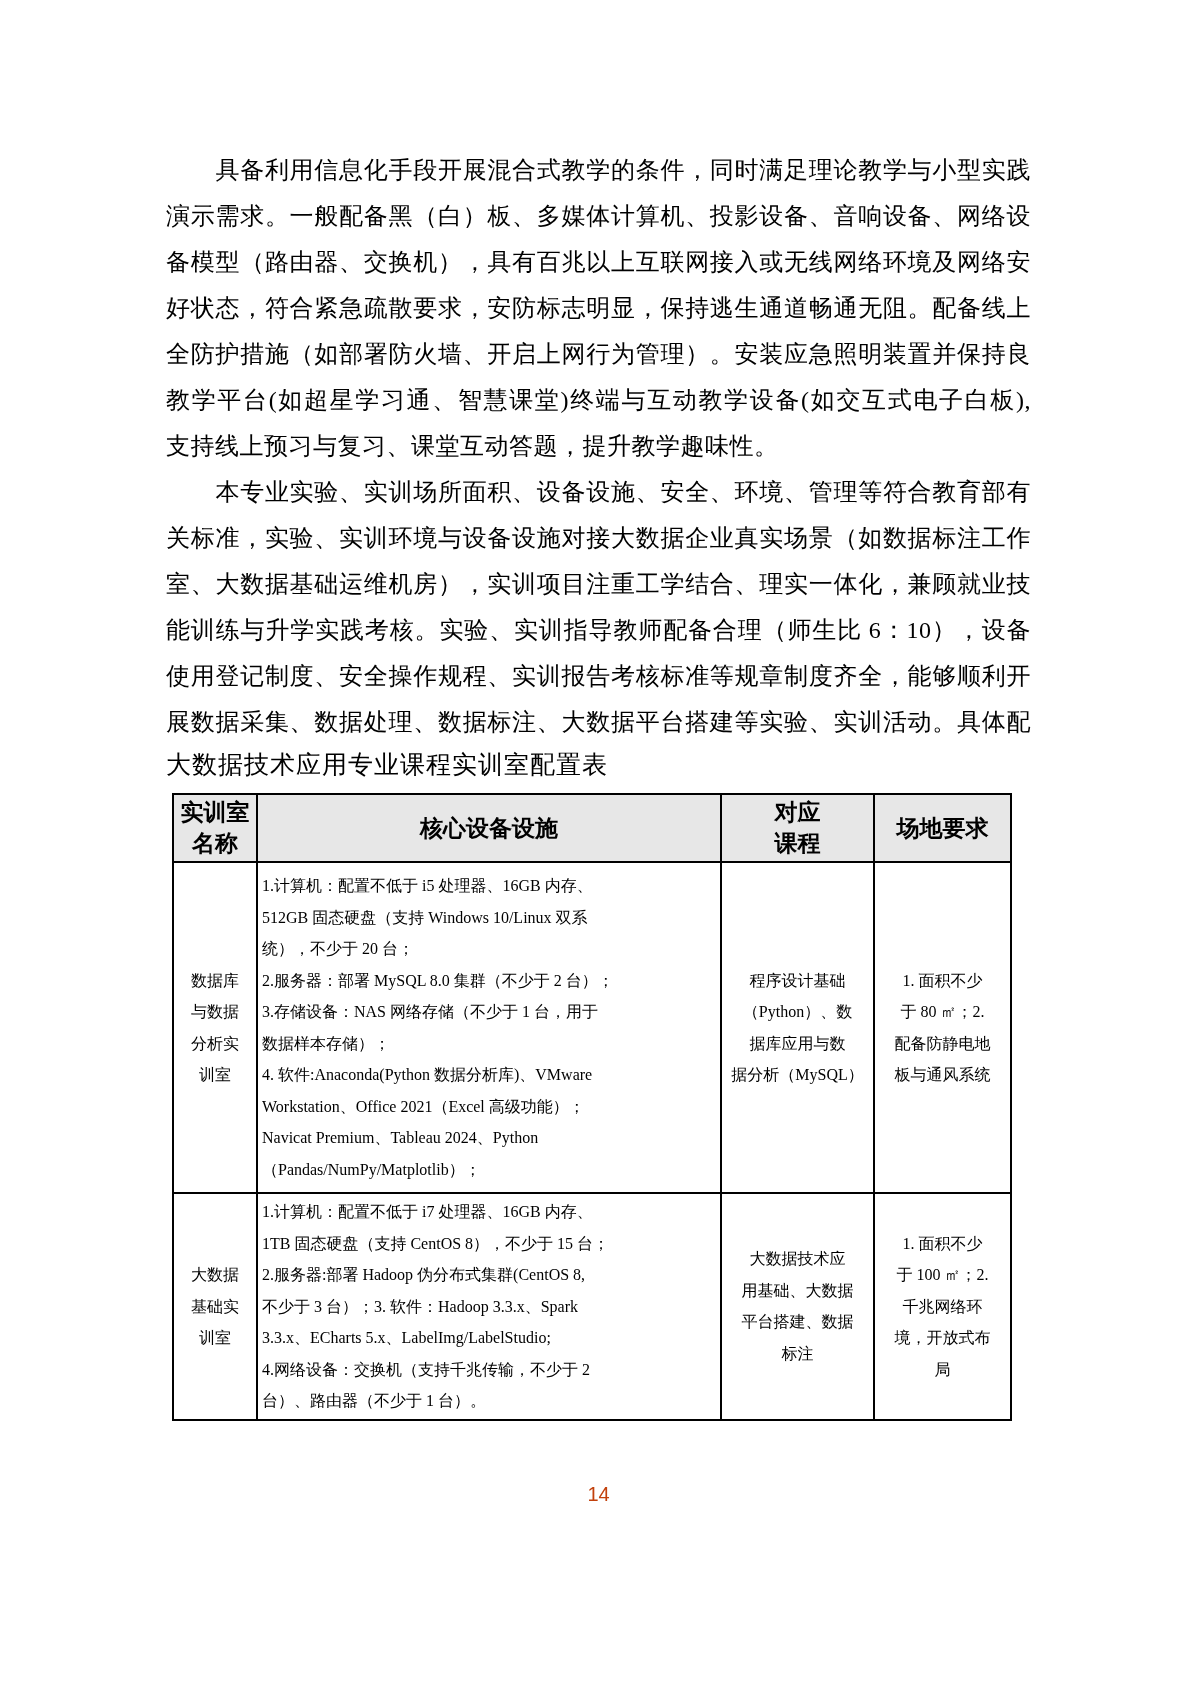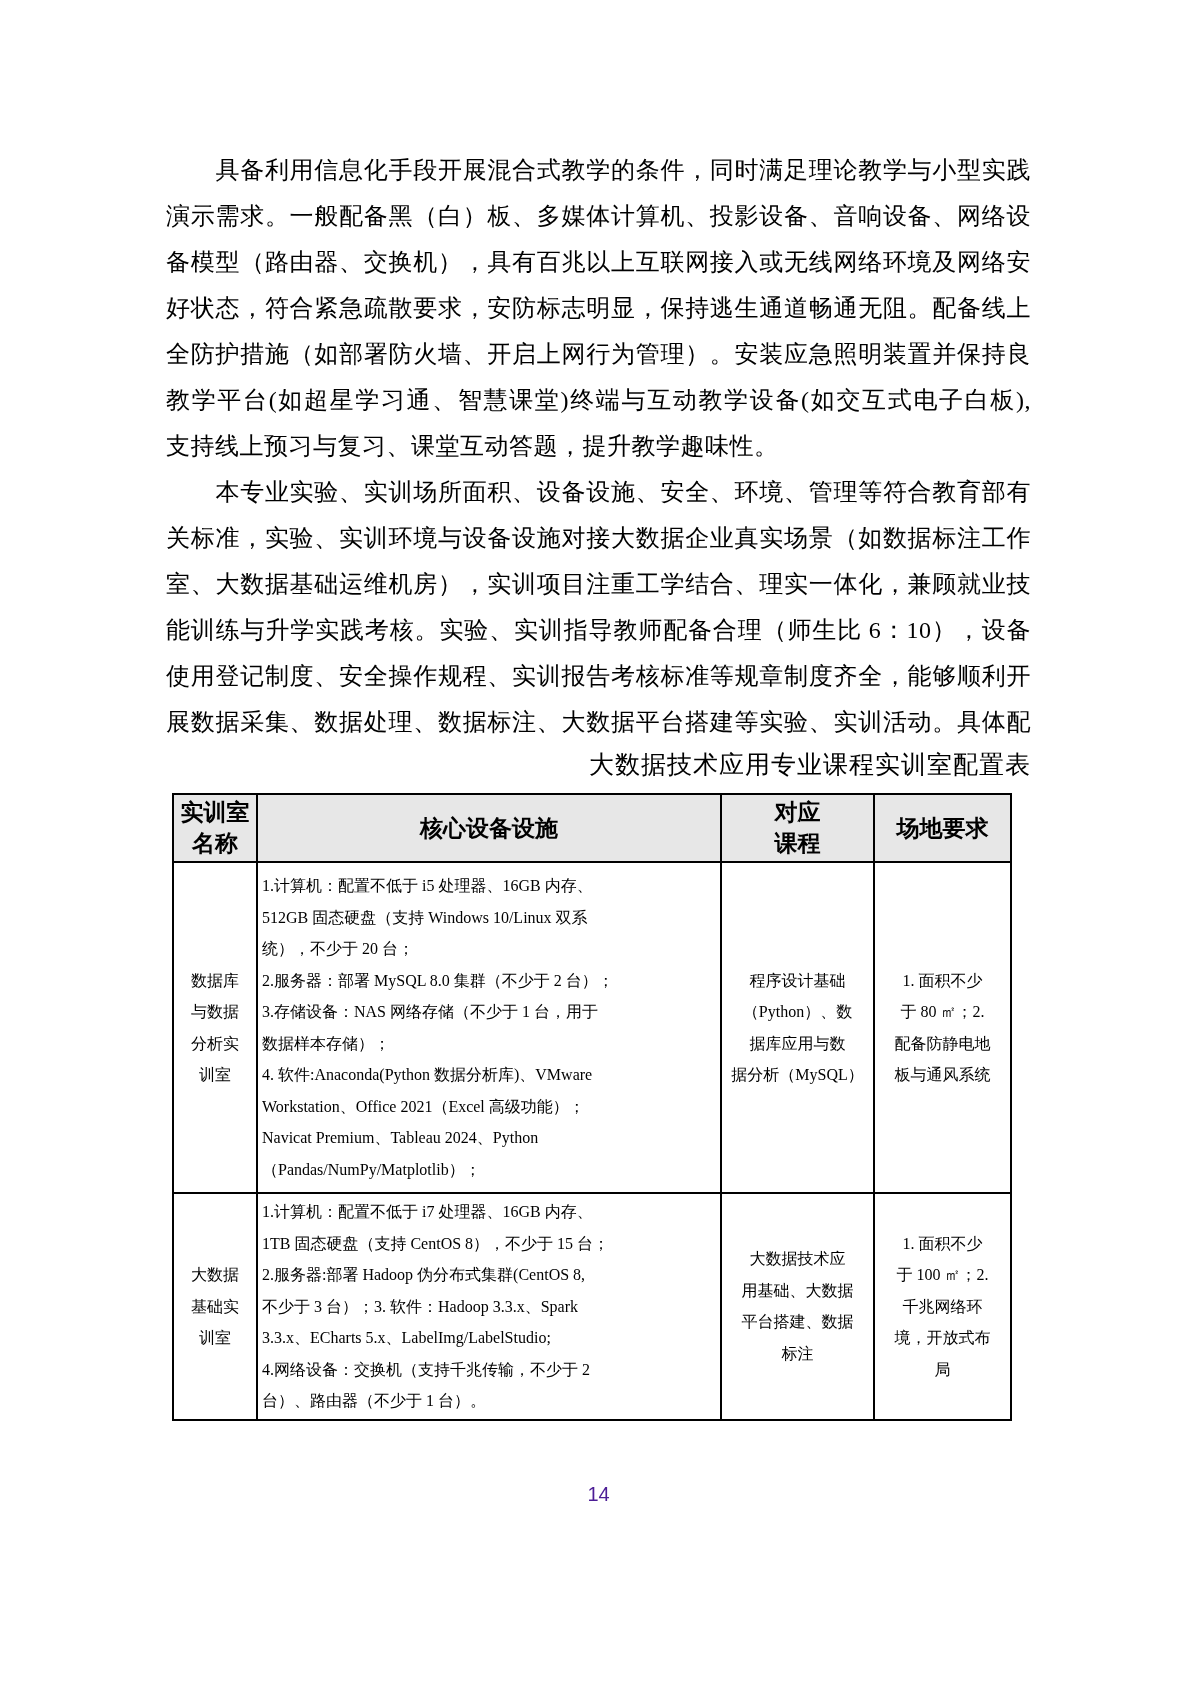--- a/index.html
+++ b/index.html
@@ -22,21 +22,21 @@
     line-height:46px;
     font-size:24px;
     text-align:justify;
     letter-spacing:0.5px;
   }
   .ln.jl{ text-align-last:justify; }
   .ln.end{ text-align-last:left; }
   .tbl-title{
     height:40px;line-height:40px;
     font-size:25px;
-    text-align:right;
+    text-align:left;
     letter-spacing:1px;
   }
   table.cfg{
     border-collapse:collapse;
     table-layout:fixed;
     width:838px;
     margin-left:6px;
     margin-top:8px;
     border-radius:7px;
   }
@@ -61,21 +61,21 @@
   col.c1{width:84px;} col.c2{width:464px;} col.c3{width:153px;} col.c4{width:137px;}
   td.room, td.courses, td.site{ text-align:center; }
   td.equip{ text-align:left; vertical-align:middle; padding:2px 7px;}
   tr.r1 td{height:331px;}
   tr.r2 td{height:222px;}
   .pageno{
     margin-top:62px;
     text-align:center;
     font-family:"Liberation Sans","DejaVu Sans",sans-serif;
     font-size:20px;
-    color:#4c1d95;
+    color:#c2410c;
   }
 </style>
 </head>
 <body>
 
 <div class="page">
   <div class="content">
 
     <div class="para">
       <div class="ln jl">　　具备利用信息化手段开展混合式教学的条件，同时满足理论教学与小型实践</div>

